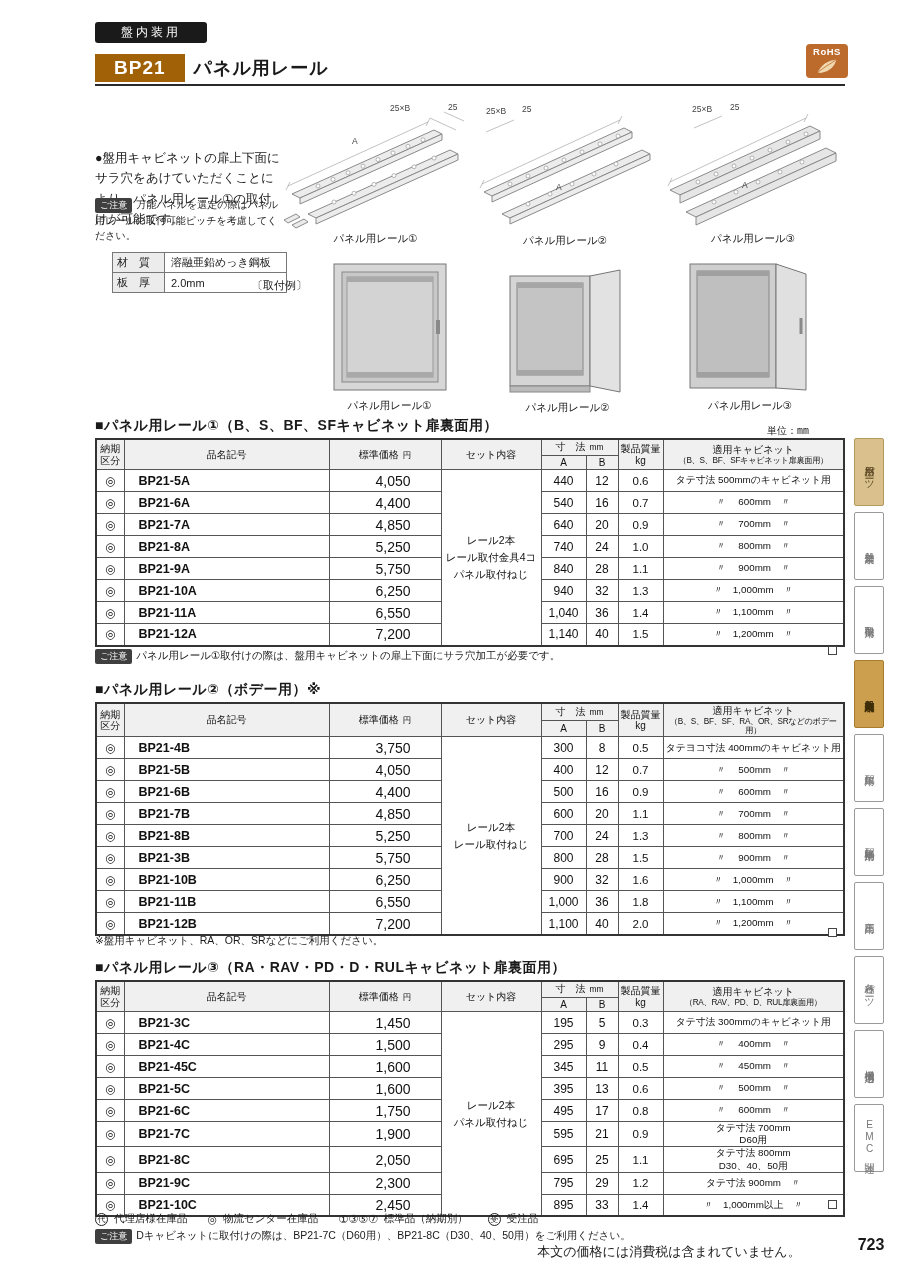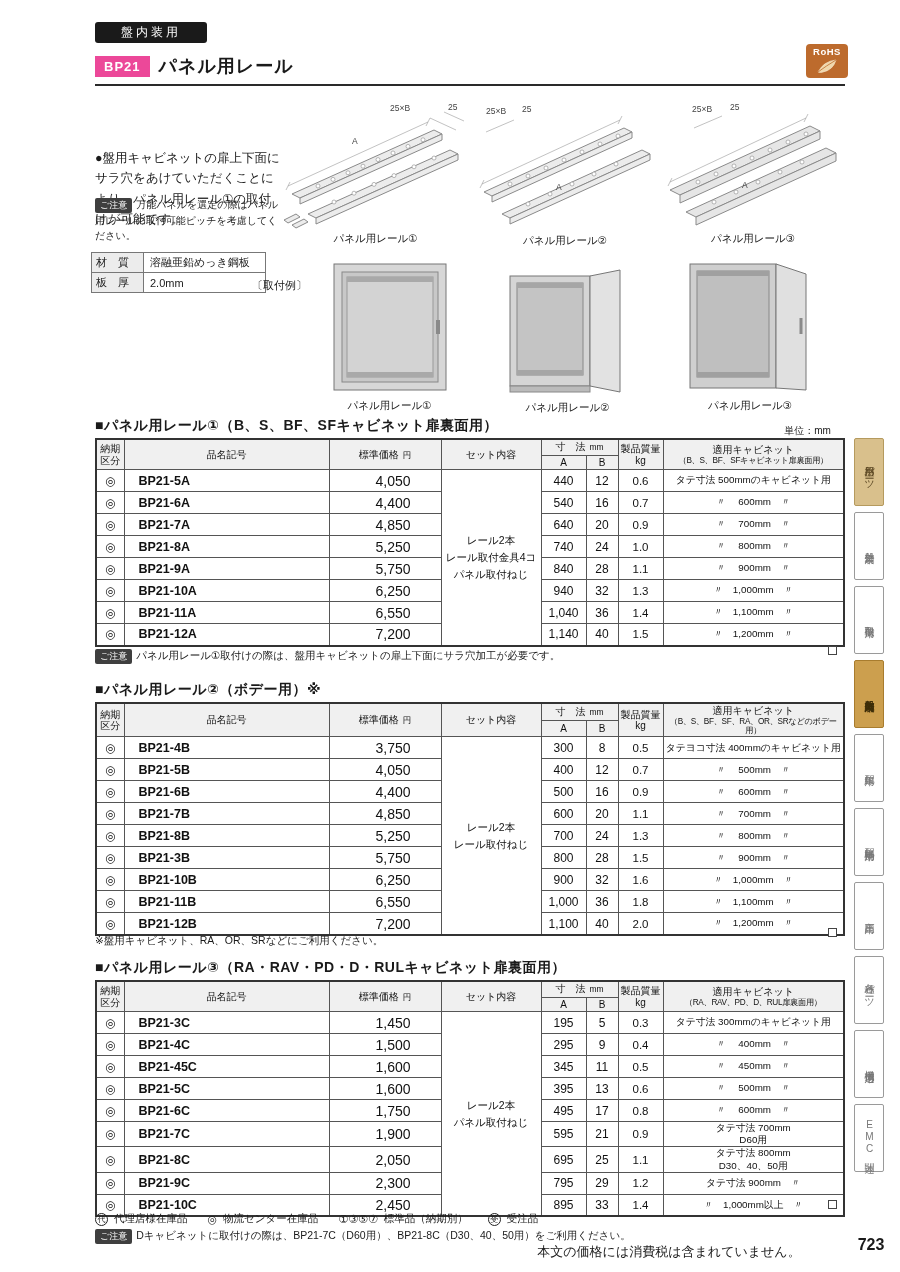--- a/index.html
+++ b/index.html
@@ -4,43 +4,43 @@
 <style>
   * { margin:0; padding:0; box-sizing:border-box; }
   html,body { background:#fff; }
   body { font-family:"Liberation Sans","DejaVu Sans",sans-serif; color:#1a1a1a; }
   .page { position:relative; width:900px; height:1272px; background:#ffffff; overflow:hidden; }
   .abs { position:absolute; }
 
   .top-badge { left:95px; top:22px; width:112px; height:21px; background:#1a1a1a; color:#fff;
     font-size:12px; line-height:21px; text-align:center; border-radius:3px; letter-spacing:3px; }
   .title-row { left:95px; top:54px; display:flex; align-items:center; gap:9px; }
-  .model-badge { background:#ec4899; color:#fff; font-size:13px; font-weight:bold; padding:3px 9px; letter-spacing:1px; }
+  .model-badge { background:#a16207; color:#fff; font-size:19px; font-weight:bold; padding:3px 19px; letter-spacing:1px; }
   .page-title { font-size:18px; font-weight:bold; letter-spacing:1px; }
   .title-rule { left:95px; top:84px; width:750px; height:2px; background:#2a2a2a; }
 
   .rohs { left:806px; top:44px; width:42px; height:34px; background:#bd6b2d; border-radius:4px;
     color:#fff; text-align:center; }
   .rohs .rohs-txt { display:block; font-size:9.5px; font-weight:bold; margin-top:2px; letter-spacing:0.5px; }
 
   .intro-text { left:95px; top:104px; width:186px; font-size:12.5px; line-height:1.62;margin-top:44px; }
   .caution-badge { display:inline-block; background:#3f3f3f; color:#fff; font-size:9px; padding:1px 5px;
     border-radius:2px; margin-right:4px; vertical-align:middle; white-space:nowrap; }
   .intro-caution { left:95px; top:197px; width:186px; font-size:10px; line-height:1.5; color:#222; }
 
-  .spec-table { left:91px; top:252px; border-collapse:collapse; font-size:11px; }
+  .spec-table { left:112px; top:252px; border-collapse:collapse; font-size:11px; }
   .spec-table td { border:1px solid #777; height:20px; padding:1px 6px; }
   .spec-table td.sl { background:#ececec; width:52px; padding:1px 4px; }
   .spec-table td.sv { width:122px; }
 
   .rail-label, .mount-label { font-size:10.5px; text-align:center; }
   .mount-title { left:252px; top:278px; font-size:11px; }
 
   .section-title { font-size:14px; font-weight:bold; letter-spacing:0.5px; }
-  .unit-note { left:770px; top:424px; width:75px; font-size:10px; text-align:center; }
+  .unit-note { left:734px; top:424px; width:75px; font-size:10px; text-align:right;font-family:Liberation Mono, monospace; }
 
   .price-table { border-collapse:collapse; table-layout:fixed; width:750px; color:#111;
     border:2px solid #333; }
   .price-table th, .price-table td { border:1px solid #555; overflow:hidden; }
   .price-table thead th { background:#f0f0f0; font-weight:normal; font-size:10px; line-height:1.15;
     padding:1px 2px; text-align:center; white-space:pre-line; }
   .price-table thead tr:first-child { height:16px; }
   .price-table thead tr:last-child { height:13px; }
   .price-table tbody tr { height:22px; }
   th .unit { font-size:8.5px; margin-left:4px; }

